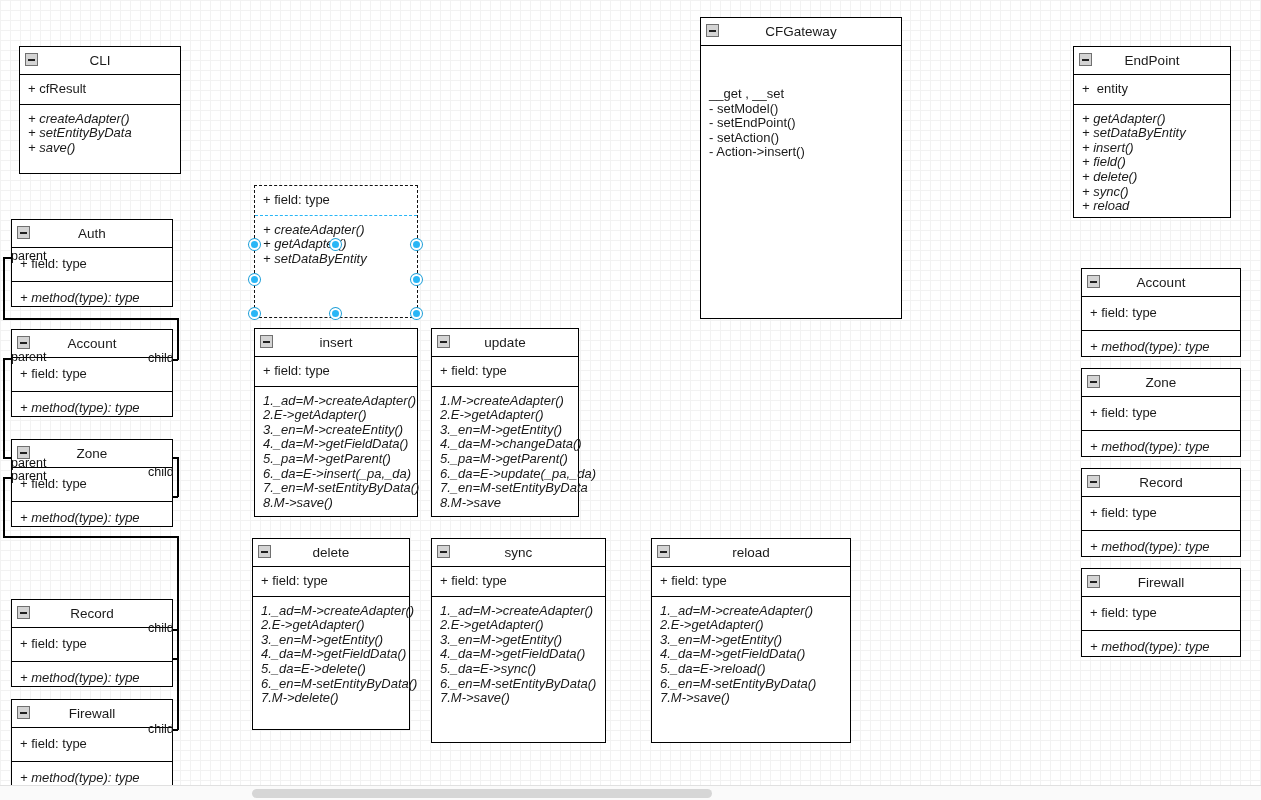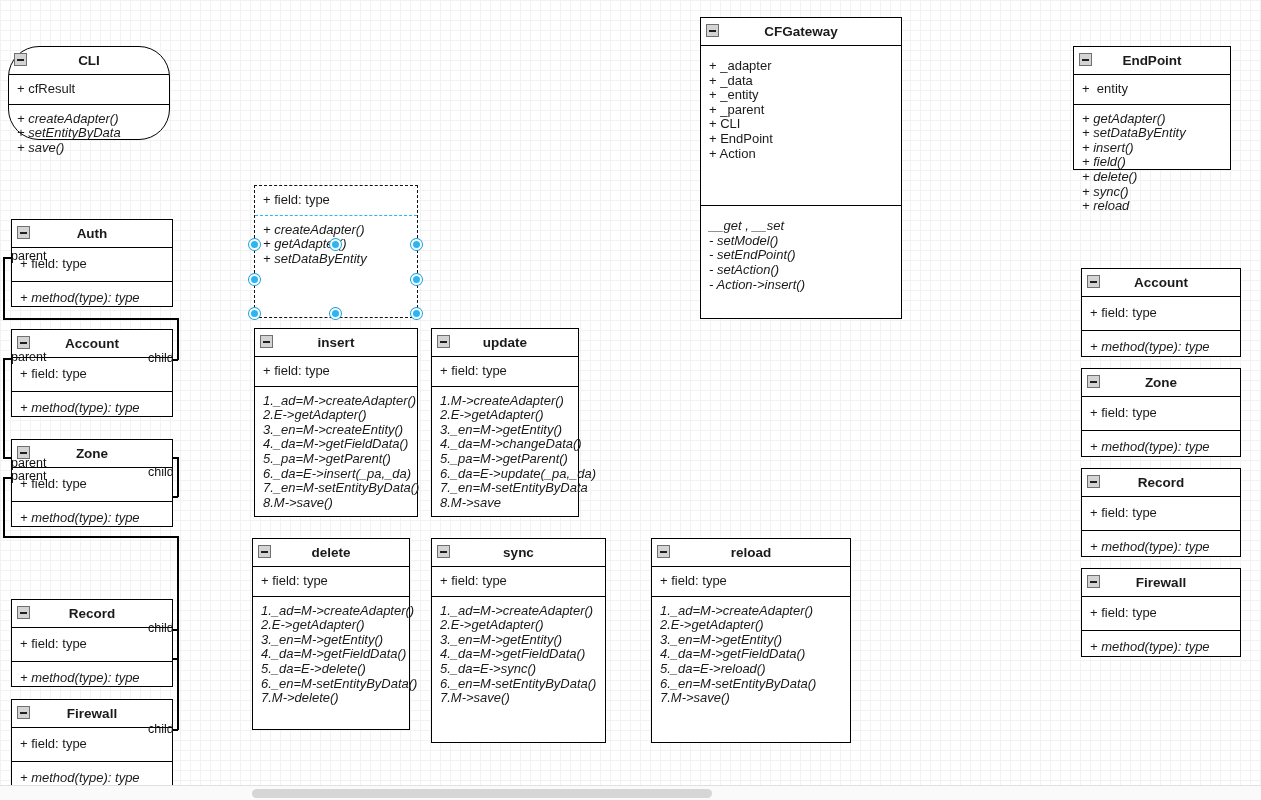--- a/index.html
+++ b/index.html
@@ -29,21 +29,21 @@
     position: absolute;
     background: #ffffff;
     border: 1.6px solid #000000;
     box-sizing: border-box;
     z-index: 5;
   }
   .uml .hdr {
     position: relative;
     border-bottom: 1.6px solid #000000;
     text-align: center;
-    font-weight: bold;
+    font-weight: normal;
     font-size: 13.5px;
     color: #1a1a1a;
     padding: 6px 4px 6px 4px;
     line-height: 15px;
     box-sizing: border-box;
   }
   .uml .collapse {
     position: absolute;
     left: 5px; top: 6px;
     width: 13px; height: 13px;
@@ -152,21 +152,21 @@
 
   <div class="edge-label" style="left:11px; top:250px;">parent</div>
   <div class="edge-label" style="left:11px; top:351px;">parent</div>
   <div class="edge-label" style="left:148px;top:352px;">child</div>
   <div class="edge-label" style="left:11px; top:457px;">parent</div>
   <div class="edge-label" style="left:11px; top:470px;">parent</div>
   <div class="edge-label" style="left:148px;top:466px;">child</div>
   <div class="edge-label" style="left:148px;top:622px;">child</div>
   <div class="edge-label" style="left:148px;top:723px;">child</div>
 
-  <div class="uml" style="left:8px; top:46px; width:162px; height:94px;border-radius:31px;">
+  <div class="uml" style="left:19px; top:46px; width:162px; height:128px;">
     <div class="hdr">
       <span class="collapse"></span>
       <span>CLI</span>
     </div>
     <div class="sec">
       <div class="row">+ cfResult</div>
     </div>
     <div class="sec">
       <div class="row">+ createAdapter()</div>
       <div class="row">+ setEntityByData</div>
@@ -354,39 +354,30 @@
       <div class="row">6._en=M-setEntityByData()</div>
       <div class="row">7.M-&gt;save()</div>
     </div>
   </div>
 
   <div class="uml" style="left:700px; top:17px; width:202px; height:302px;">
     <div class="hdr">
       <span class="collapse"></span>
       <span>CFGateway</span>
     </div>
-    <div class="sec" style="padding-top:13px; padding-bottom:16px;">
-      <div class="row">+ _adapter</div>
-      <div class="row">+ _data</div>
-      <div class="row">+ _entity</div>
-      <div class="row">+ _parent</div>
-      <div class="row">+ CLI</div>
-      <div class="row">+ EndPoint</div>
-      <div class="row">+ Action</div>
-    </div>
     <div class="sec" style="padding-top:13px;margin-top:28px;">
       <div class="row">__get , __set</div>
       <div class="row">- setModel()</div>
       <div class="row">- setEndPoint()</div>
       <div class="row">- setAction()</div>
       <div class="row">- Action-&gt;insert()</div>
     </div>
   </div>
 
-  <div class="uml" style="left:1073px; top:46px; width:158px; height:124px;">
+  <div class="uml" style="left:1073px; top:46px; width:158px; height:172px;">
     <div class="hdr">
       <span class="collapse"></span>
       <span>EndPoint</span>
     </div>
     <div class="sec">
       <div class="row">+  entity</div>
     </div>
     <div class="sec">
       <div class="row">+ getAdapter()</div>
       <div class="row">+ setDataByEntity</div>

